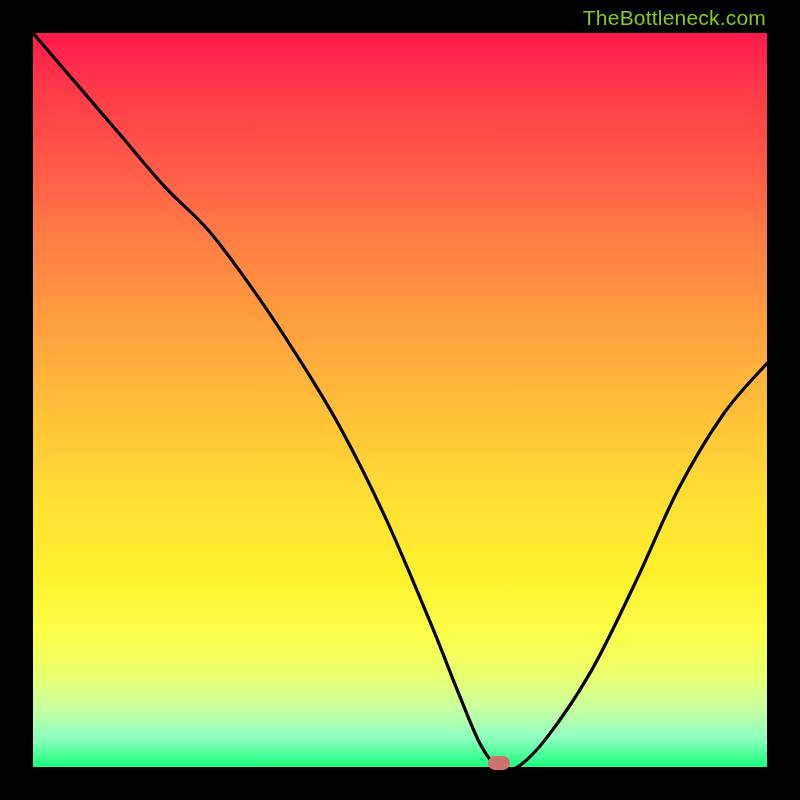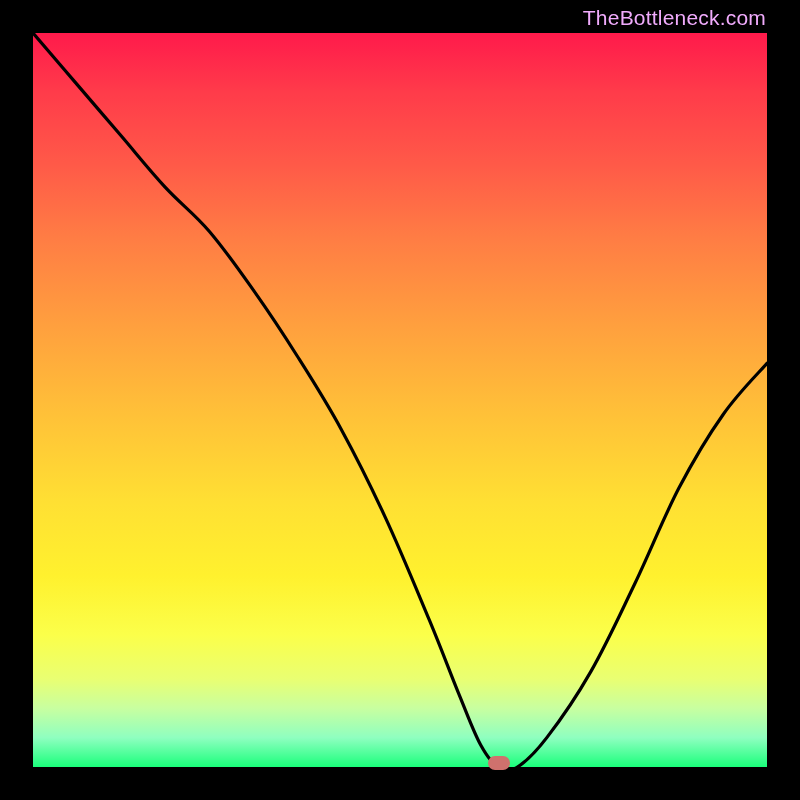--- a/index.html
+++ b/index.html
@@ -48,21 +48,21 @@
     width: 22px;
     height: 14px;
     border-radius: 7px;
     background: #cf716d;
     transform: translate(-50%, -50%);
   }
   .watermark {
     position: absolute;
     top: 6px;
     right: 34px;
-    color: #f0abfc;
+    color: #84cc16;
     font-size: 21px;
     letter-spacing: 0.2px;
     font-weight: 400;
   }
 </style>
 </head>
 <body>
 
 <div class="frame">
 

